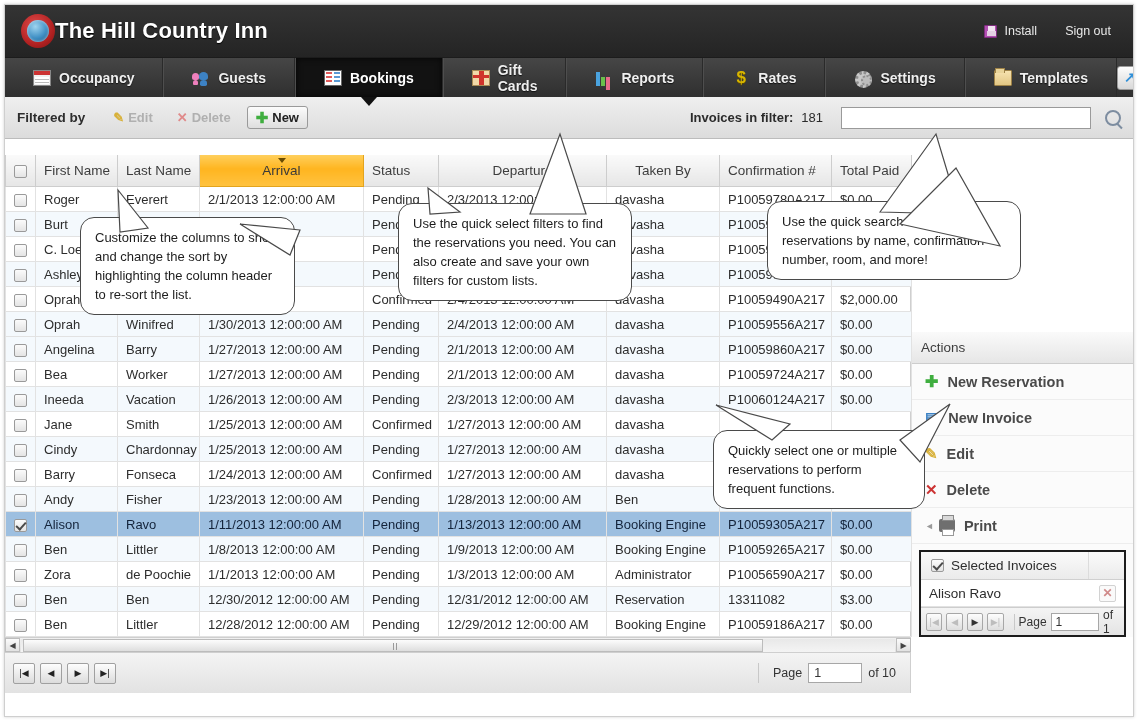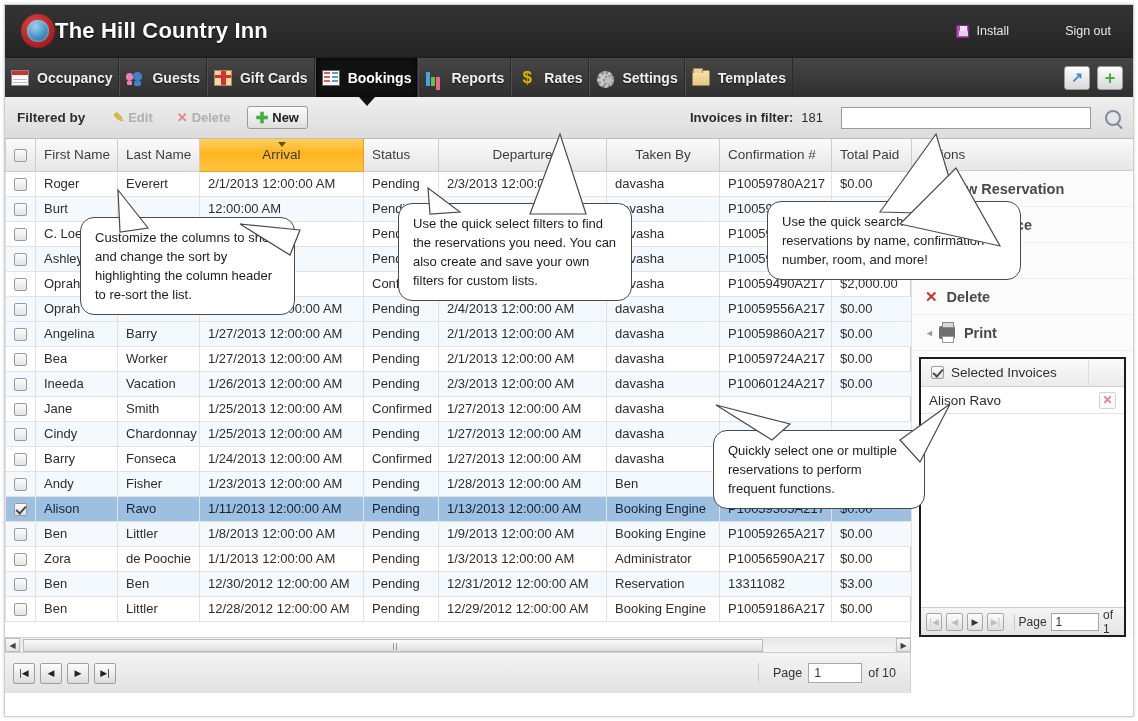--- a/index.html
+++ b/index.html
@@ -32,37 +32,37 @@
   }
   .logo-inner {
     width:22px;height:22px;border-radius:50%;
     background:radial-gradient(circle at 38% 30%, #9fd4ef 0%, #3f8fc4 55%, #17537e 100%);
     box-shadow:inset 0 0 3px rgba(255,255,255,.7);
   }
   .apptitle {
     color:#fff; font-size:22px; font-weight:bold;
     letter-spacing:.2px; text-shadow:0 1px 1px #000;
   }
-  .topbar-right { margin-left:auto; display:flex; align-items:center; gap:56px; margin-right:22px; }
+  .topbar-right { margin-left:auto; display:flex; align-items:center; gap:28px; margin-right:22px; }
   .tb-link { color:#e8e8e8; font-size:12.5px; display:flex; align-items:center; gap:7px; cursor:pointer; }
   .floppy {
     width:13px;height:13px;background:#b24fb2;border:1px solid #7d2d7d;position:relative;border-radius:1px;
   }
   .floppy:after{content:"";position:absolute;left:3px;top:0;width:7px;height:5px;background:#f2e3f2;}
   .floppy:before{content:"";position:absolute;left:2px;bottom:1px;width:9px;height:5px;background:#e4cfe4;}
 
   
   .nav {
     height:40px; background:#3a3a3a;
     background-image:linear-gradient(#464646,#2f2f2f);
     display:flex; align-items:stretch; position:relative;
     border-top:1px solid #1c1c1c;
   }
   .tab {
-    display:flex;align-items:center;gap:8px;padding:0 6px;color:#efefef;
+    display:flex;align-items:center;gap:8px;padding:0 28px;color:#efefef;
     font-size:14px;font-weight:bold; cursor:pointer;
     border-right:1px solid #2a2a2a; border-left:1px solid #4e4e4e;
     text-shadow:0 1px 1px #111; position:relative;
   }
   .tab:first-child{border-left:none;}
   .tab.active {
     background:#121212; color:#fff;
     box-shadow:inset 0 0 6px rgba(0,0,0,.8);
   }
   .tab.active:after{
@@ -131,21 +131,21 @@
   .inv-filter{margin-left:auto;display:flex;align-items:center;gap:8px;}
   .inv-label{font-weight:bold;font-size:13px;color:#2b2b2b;}
   .inv-count{font-size:13px;color:#2b2b2b;}
   .searchbox{width:250px;height:22px;border:1px solid #9a9a9a;background:#fff;margin-left:10px;}
   .mag{
     width:16px;height:16px;border:2px solid #7d8da0;border-radius:50%;position:relative;margin-left:6px;cursor:pointer;
   }
   .mag:after{content:"";position:absolute;right:-4px;bottom:-3px;width:7px;height:2px;background:#7d8da0;transform:rotate(45deg);}
 
   
-  .main{display:flex;height:498px;}
+  .main{display:flex;height:498px;align-items:flex-end;}
   .gridwrap{width:906px;position:relative;border-right:1px solid #cfcfcf;}
   table.grid{border-collapse:collapse;width:100%;table-layout:fixed;font-size:13px;}
   table.grid th{
     background:linear-gradient(#fafafa,#e6e6e6);
     border:1px solid #cdcdcd;border-top:none;
     height:32px;font-weight:normal;color:#3d3d3d;font-size:13.5px;
     padding:0 8px;text-align:left;position:relative;white-space:nowrap;
   }
   table.grid th.sorted{
     background:linear-gradient(#ffcf5c,#ffb520 45%,#ffc23f);
@@ -276,27 +276,27 @@
 
   <div class="nav">
     <div class="tab">
       <span class="ico ico-cal"></span>
       <span>Occupancy</span>
     </div>
     <div class="tab">
       <span class="ico ico-people"></span>
       <span>Guests</span>
     </div>
+    <div class="tab active">
+      <span class="ico ico-book"></span>
+      <span>Bookings</span>
+    </div>
     <div class="tab">
       <span class="ico ico-gift"></span>
       <span>Gift Cards</span>
-    </div>
-    <div class="tab active">
-      <span class="ico ico-book"></span>
-      <span>Bookings</span>
     </div>
     <div class="tab">
       <span class="ico ico-chart"></span>
       <span>Reports</span>
     </div>
     <div class="tab">
       <span class="ico ico-dollar">$</span>
       <span>Rates</span>
     </div>
     <div class="tab">

